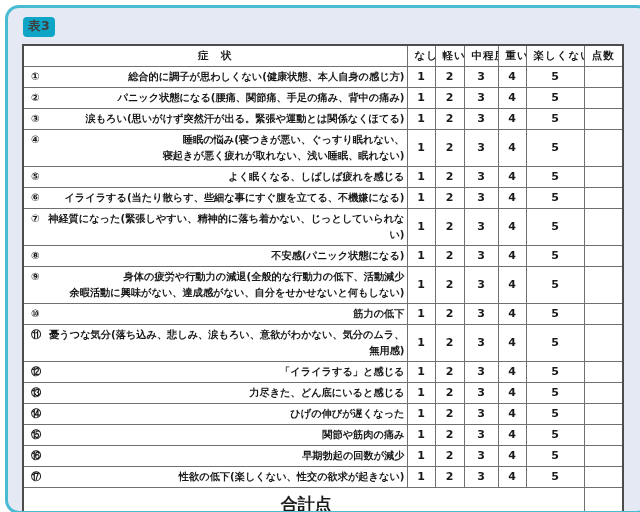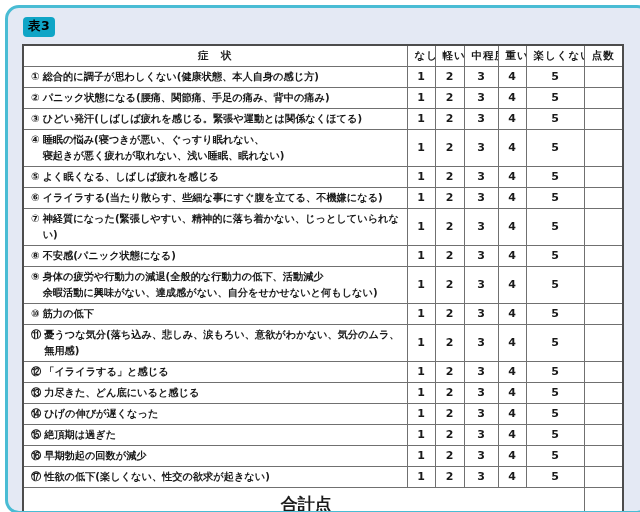--- a/index.html
+++ b/index.html
@@ -23,21 +23,21 @@
     overflow: hidden;
   }
   .title-row {
     display: flex;
     align-items: center;
     gap: 8px;
     margin: 2px 0 7px 4px;
   }
   .badge {
     background: #0fa5c6;
-    color: #000000;
+    color: #404040;
     font-weight: bold;
     font-size: 12.5px;
     line-height: 1;
     padding: 3px 5px 4px 5px;
     border-radius: 4px;
     letter-spacing: 0.5px;
   }
   .title {
     font-size: 15px;
     font-weight: bold;
@@ -67,21 +67,21 @@
     overflow: hidden;
   }
   td.symptom-cell {
     padding: 2px 2px 2px 7px;
     font-size: 10.2px;
     font-weight: 600;
     line-height: 16px;
   }
   .sym-wrap { display: flex; gap: 3px; align-items: flex-start; }
   .num { flex: 0 0 auto; }
-  .symptom-text { flex: 1 1 auto; }
+  .symptom-text { flex: 1 1 auto; text-align: right; }
   td.val {
     text-align: center;
     font-size: 11px;
     font-weight: 600;
     padding: 1px 0;
   }
   td.score-cell { background: #ffffff; }
   td.total-label {
     text-align: center;
     font-size: 17px;
@@ -152,21 +152,21 @@
     <td class="val">4</td>
     <td class="val">5</td>
     <td class="score-cell"></td>
   </tr>
 
   <tr>
     <td class="symptom-cell">
       <div class="sym-wrap">
         <span class="num">③</span>
         <span class="symptom-text">
-                <div>ひどい発汗(しばしば疲れを感じる。緊張や運動とは関係なくほてる)</div>
+                <div>涙もろい(思いがけず突然汗が出る。緊張や運動とは関係なくほてる)</div>
               </span>
       </div>
     </td>
     <td class="val">1</td>
     <td class="val">2</td>
     <td class="val">3</td>
     <td class="val">4</td>
     <td class="val">5</td>
     <td class="score-cell"></td>
   </tr>
@@ -358,21 +358,21 @@
     <td class="val">4</td>
     <td class="val">5</td>
     <td class="score-cell"></td>
   </tr>
 
   <tr>
     <td class="symptom-cell">
       <div class="sym-wrap">
         <span class="num">⑮</span>
         <span class="symptom-text">
-                <div>絶頂期は過ぎた</div>
+                <div>関節や筋肉の痛み</div>
               </span>
       </div>
     </td>
     <td class="val">1</td>
     <td class="val">2</td>
     <td class="val">3</td>
     <td class="val">4</td>
     <td class="val">5</td>
     <td class="score-cell"></td>
   </tr>

